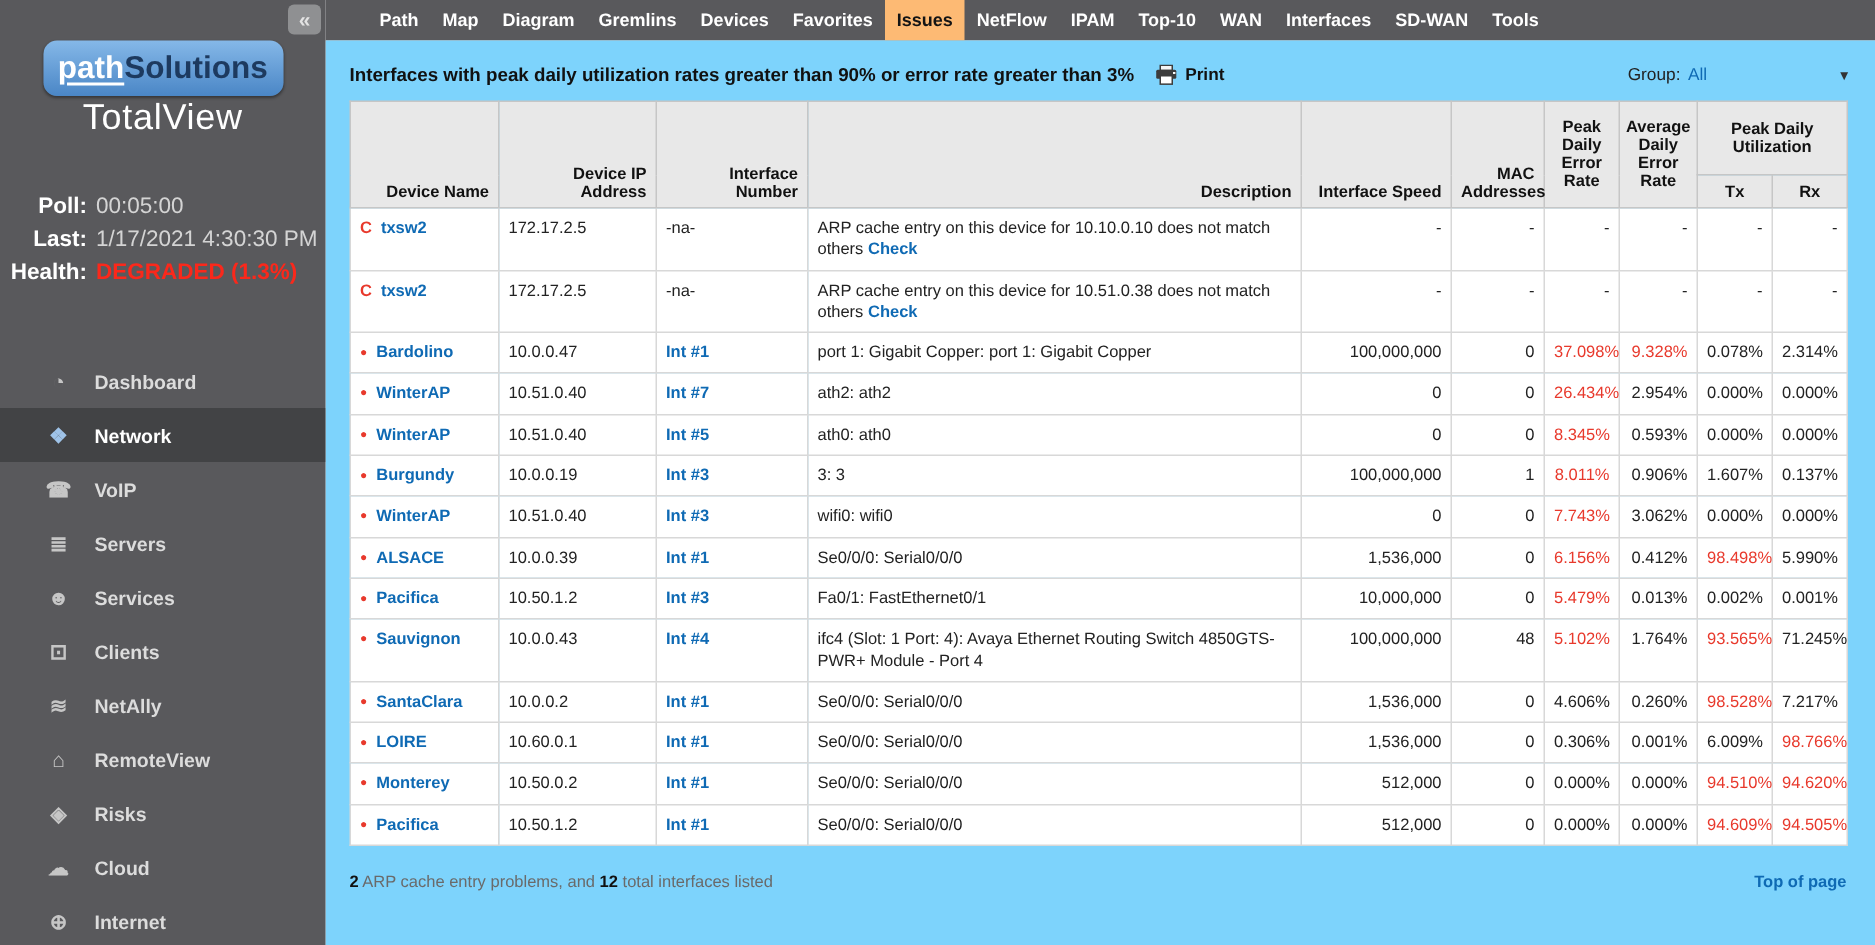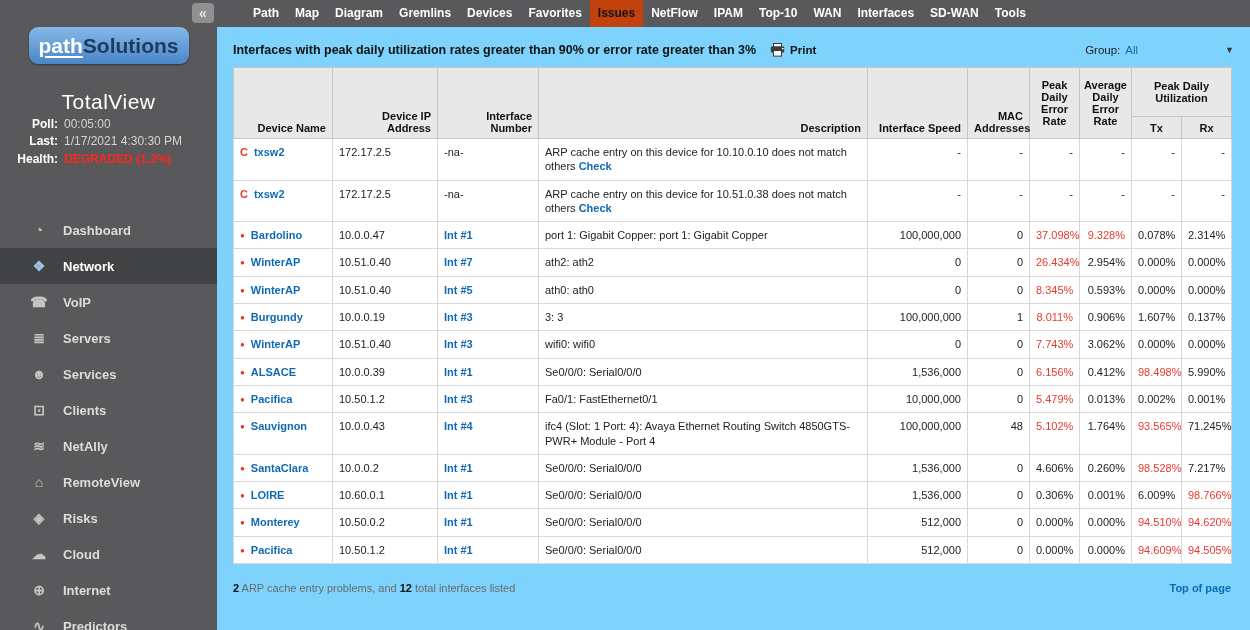--- a/index.html
+++ b/index.html
@@ -10,38 +10,38 @@
   
   .sidebar { width:217px; flex-shrink:0; background:#59595c; position:relative; overflow:hidden; }
   .collapse-btn { position:absolute; top:3px; right:3px; width:22px; height:20px; background:#8f9092;
     border-radius:4px; color:#e3e3e3; font-weight:bold; display:flex; align-items:center; justify-content:center;
     font-size:14px; cursor:pointer; }
   .logo { margin:27px auto 0; width:160px; height:37px; border-radius:9px;
     background:linear-gradient(#85b8e8,#4a86c6); display:flex; align-items:center; justify-content:center;
     font-size:21px; font-weight:bold; cursor:pointer; box-shadow:0 1px 2px rgba(0,0,0,.4); }
   .logo .lp { color:#ffffff; text-decoration:underline; text-underline-offset:3px; }
   .logo .ls { color:#1d3a5f; }
-  .product { text-align:center; color:#fff; font-size:21px; margin-top:26px; letter-spacing:.5px; }
-  .status { margin-top:2px; font-size:12px; line-height:1.45; }
+  .product { text-align:center; color:#fff; font-size:24px; margin-top:1px; letter-spacing:.5px; }
+  .status { margin-top:34px; font-size:15px; line-height:1.45; }
   .status-row { display:flex; }
   .status-label { width:58px; text-align:right; font-weight:bold; color:#fff; margin-right:6px; flex-shrink:0; }
   .status-value { color:#d4d4d4; }
   .status-value.health-red { color:#fb281b; font-weight:bold; }
   .menu { margin-top:44px; }
   .menu-item { display:flex; align-items:center; height:36px; padding-left:30px; gap:15px;
     color:#dcdcdc; font-weight:bold; font-size:13px; cursor:pointer; }
   .menu-item.active { background:#424345; color:#ffffff; }
   .menu-icon { width:18px; text-align:center; font-size:14px; color:#c6c6c6; }
   .menu-item.active .menu-icon { color:#9fc3e8; }
 
   
   .main { flex:1; display:flex; flex-direction:column; min-width:0; }
   .topnav { height:27px; background:#59595c; display:flex; align-items:stretch; padding-left:28px; flex-shrink:0; }
   .nav-item { color:#fff; font-weight:bold; font-size:12px; padding:0 8px; line-height:27px; cursor:pointer; white-space:nowrap; }
-  .nav-item.active { background:#c2410c; color:#141414; }
+  .nav-item.active { background:#fdba74; color:#141414; }
 
   .content { flex:1; background:#7dd3fc; padding:0 16px; overflow:hidden; }
   .toolbar { display:flex; align-items:center; margin:16px 0 10px; }
   .page-title { font-size:12.5px; font-weight:bold; color:#111; margin:0; }
   .print-wrap { display:flex; align-items:center; gap:5px; margin-left:14px; cursor:pointer; }
   .print-label { font-size:11.5px; font-weight:bold; color:#111; }
   .group { margin-left:auto; display:flex; align-items:center; gap:5px; font-size:11.5px; }
   .group-label { color:#222; }
   .group-value { color:#0f6ab4; text-decoration:none; cursor:pointer; }
   .group-caret { margin-left:82px; font-size:9px; color:#333; cursor:pointer; }

